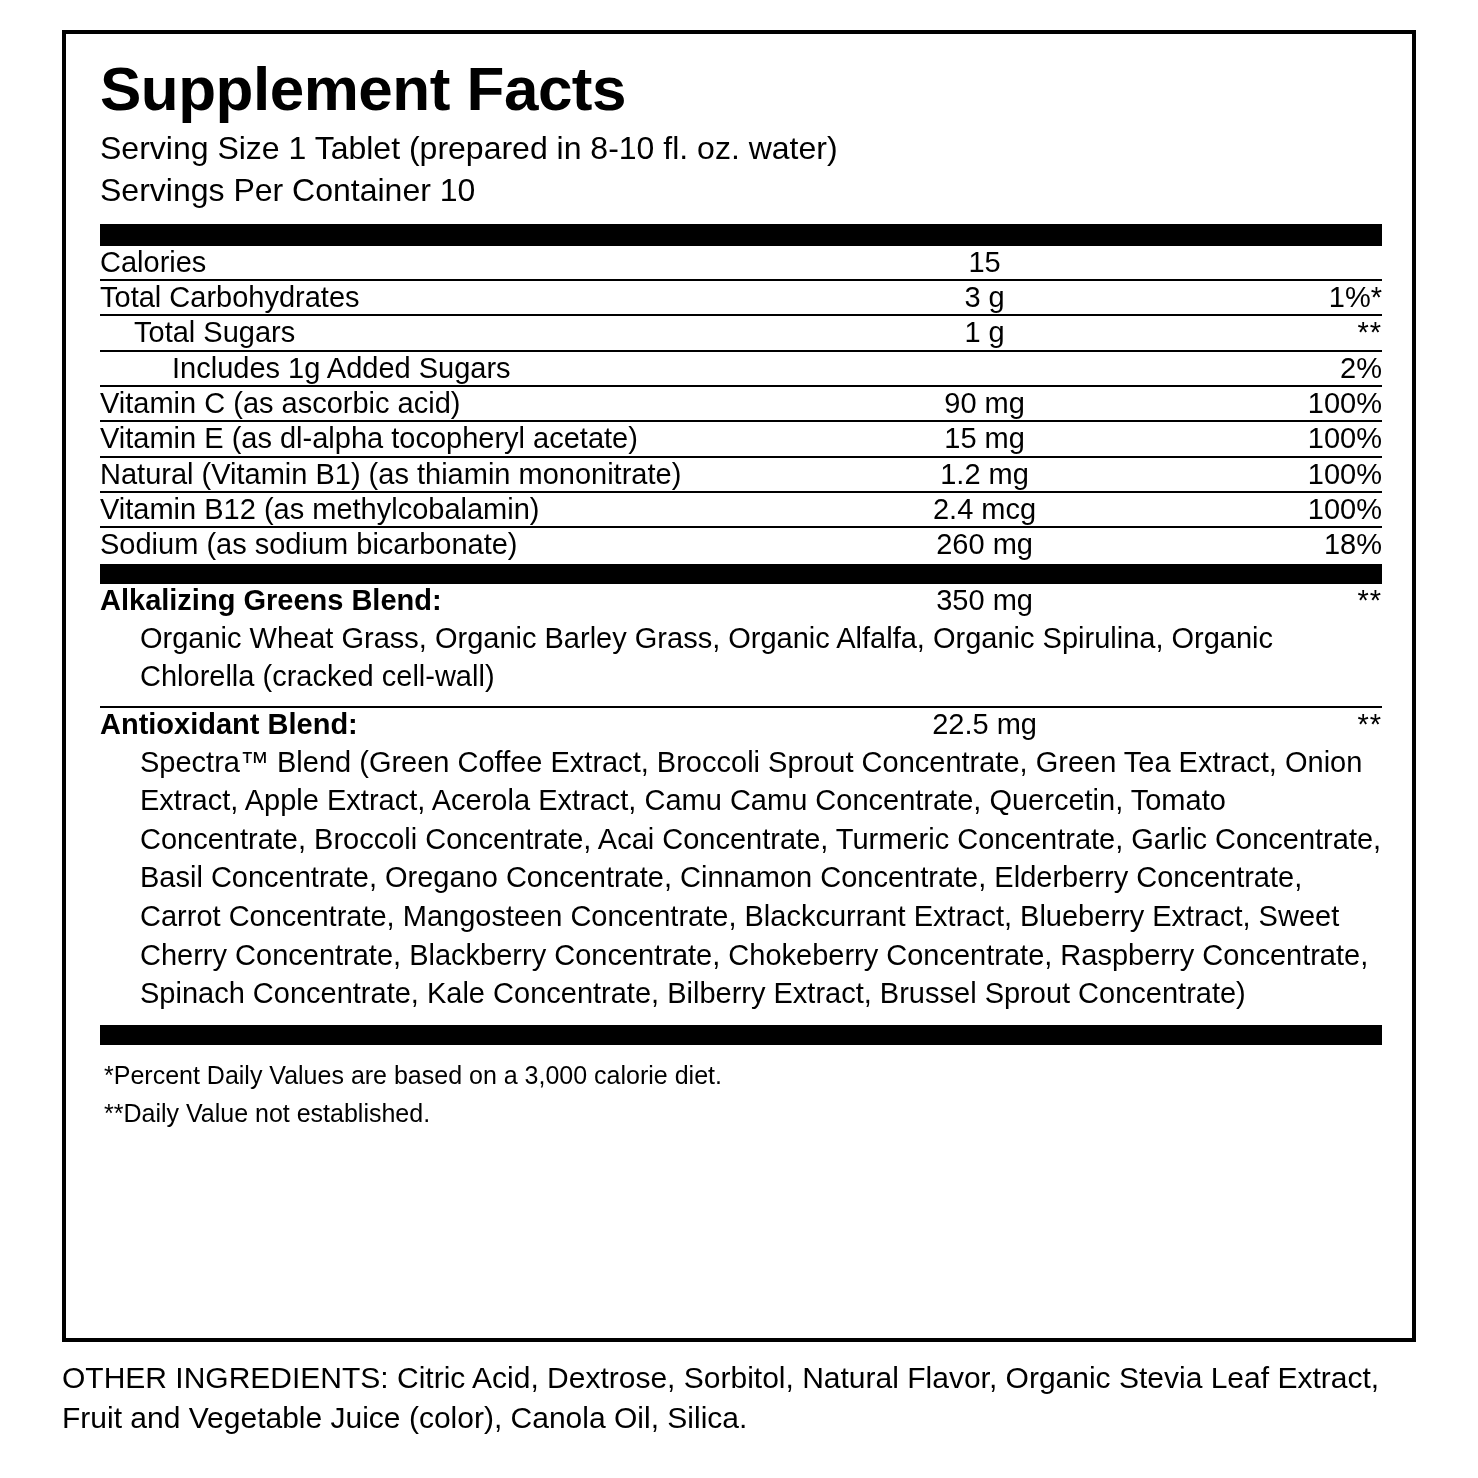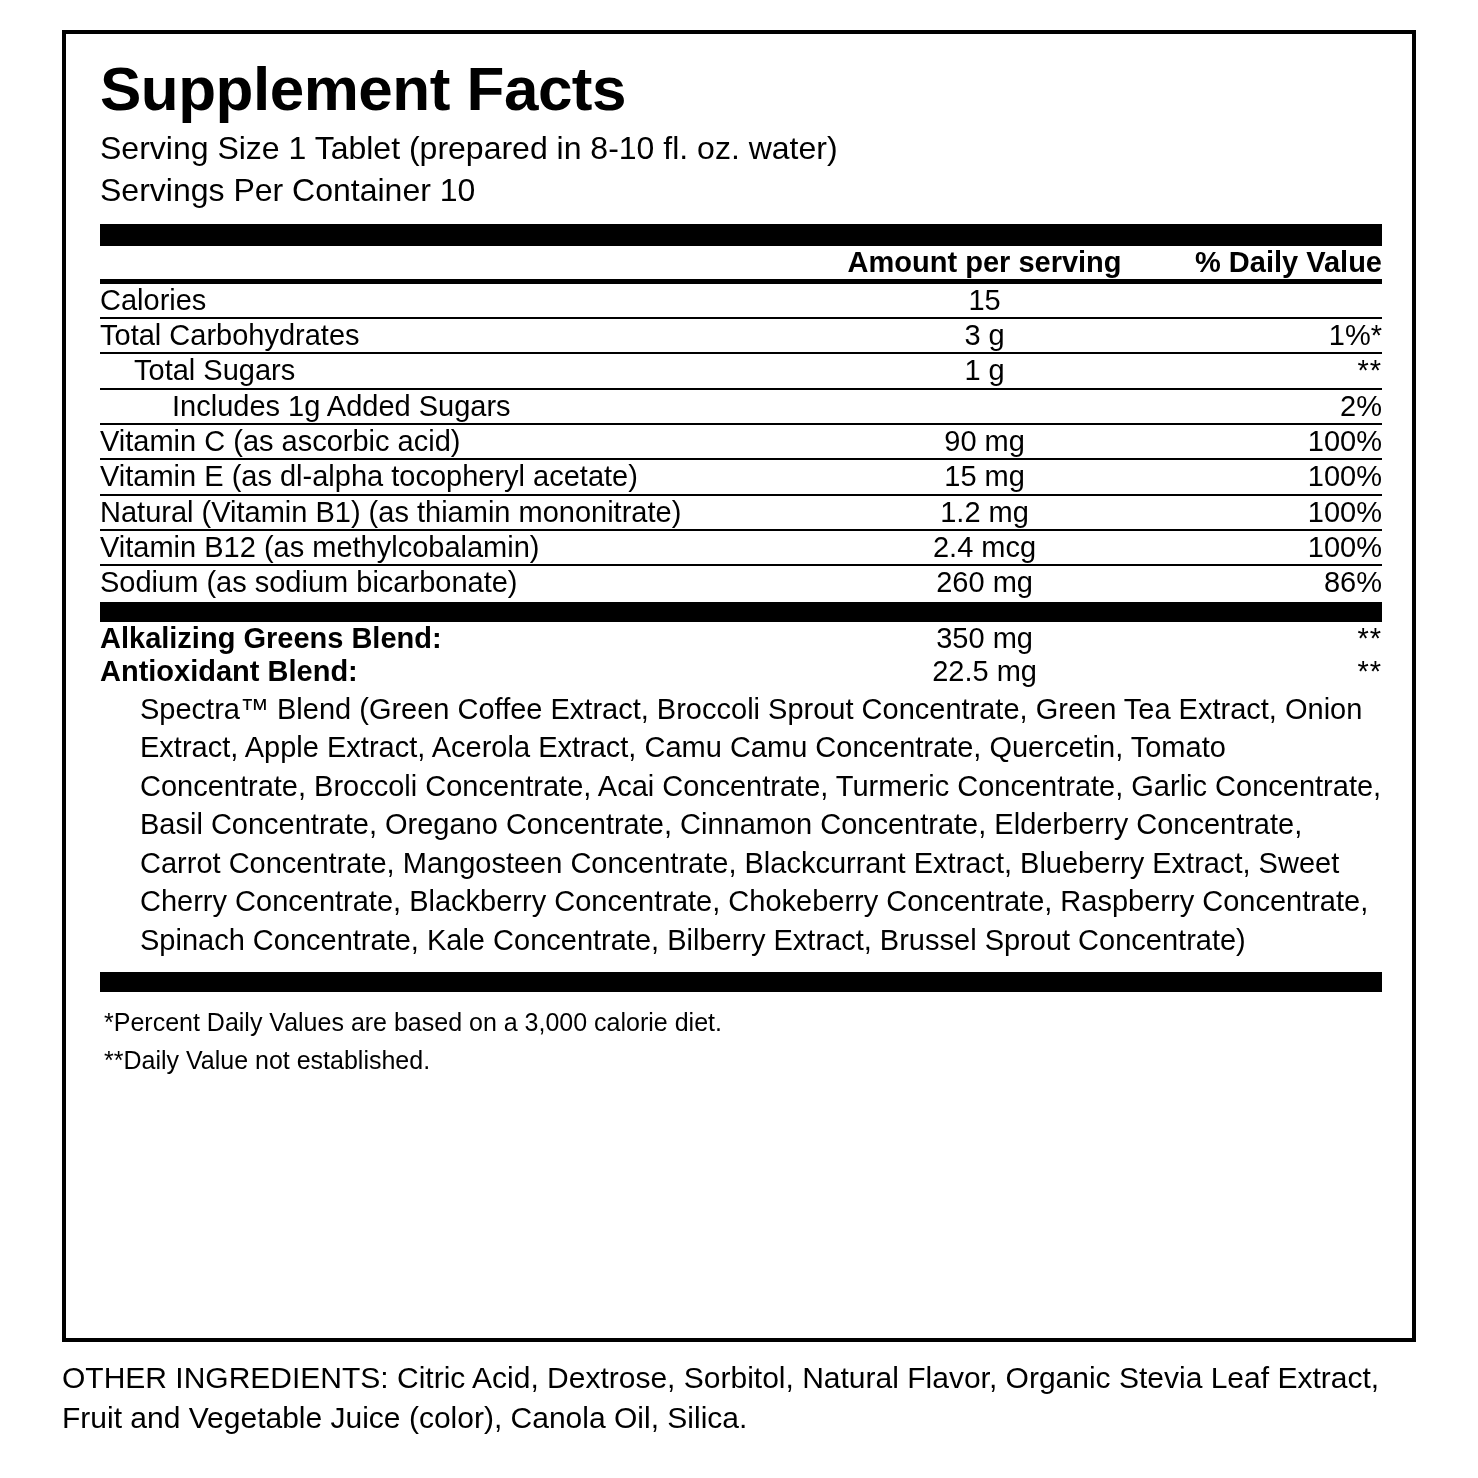--- a/index.html
+++ b/index.html
@@ -127,25 +127,20 @@
 
     <div class="sf-title">Supplement Facts</div>
 
     <div class="serving-line">Serving Size 1 Tablet (prepared in 8-10 fl. oz. water)</div>
     <div class="serving-line">Servings Per Container 10</div>
 
     <div class="bar-thick"></div>
 
     <table class="nutri">
       <tbody>
-          <tr class="hdr-row rule-heavy">
-        <td class="col-name"></td>
-        <td class="col-amt">Amount per serving</td>
-        <td class="col-dv">% Daily Value</td>
-      </tr>
 
       <tr class="row">
         <td class="col-name">Calories</td>
         <td class="col-amt">15</td>
         <td class="col-dv"></td>
       </tr>
 
       <tr class="row">
         <td class="col-name">Total Carbohydrates</td>
         <td class="col-amt">3 g</td>
@@ -184,36 +179,37 @@
 
       <tr class="row">
         <td class="col-name">Vitamin B12 (as methylcobalamin)</td>
         <td class="col-amt">2.4 mcg</td>
         <td class="col-dv">100%</td>
       </tr>
 
       <tr class="row last">
         <td class="col-name">Sodium (as sodium bicarbonate)</td>
         <td class="col-amt">260 mg</td>
-        <td class="col-dv">86%</td>
+        <td class="col-dv">18%</td>
       </tr>
     </tbody>
       </table>
 
     <div class="bar-thick2"></div>
 
     <table class="nutri">
       <tbody>
           <tr class="blend-row">
         <td class="col-name blend-head">Alkalizing Greens Blend:</td>
         <td class="col-amt">350 mg</td>
         <td class="col-dv sup">**</td>
       </tr>
     </tbody>
       </table>
+    <div class="blend-body">Organic Wheat Grass, Organic Barley Grass, Organic Alfalfa, Organic Spirulina, Organic Chlorella (cracked cell-wall)</div>
 
     <table class="nutri">
       <tbody>
           <tr class="blend-row">
         <td class="col-name blend-head">Antioxidant Blend:</td>
         <td class="col-amt">22.5 mg</td>
         <td class="col-dv sup">**</td>
       </tr>
     </tbody>
       </table>

